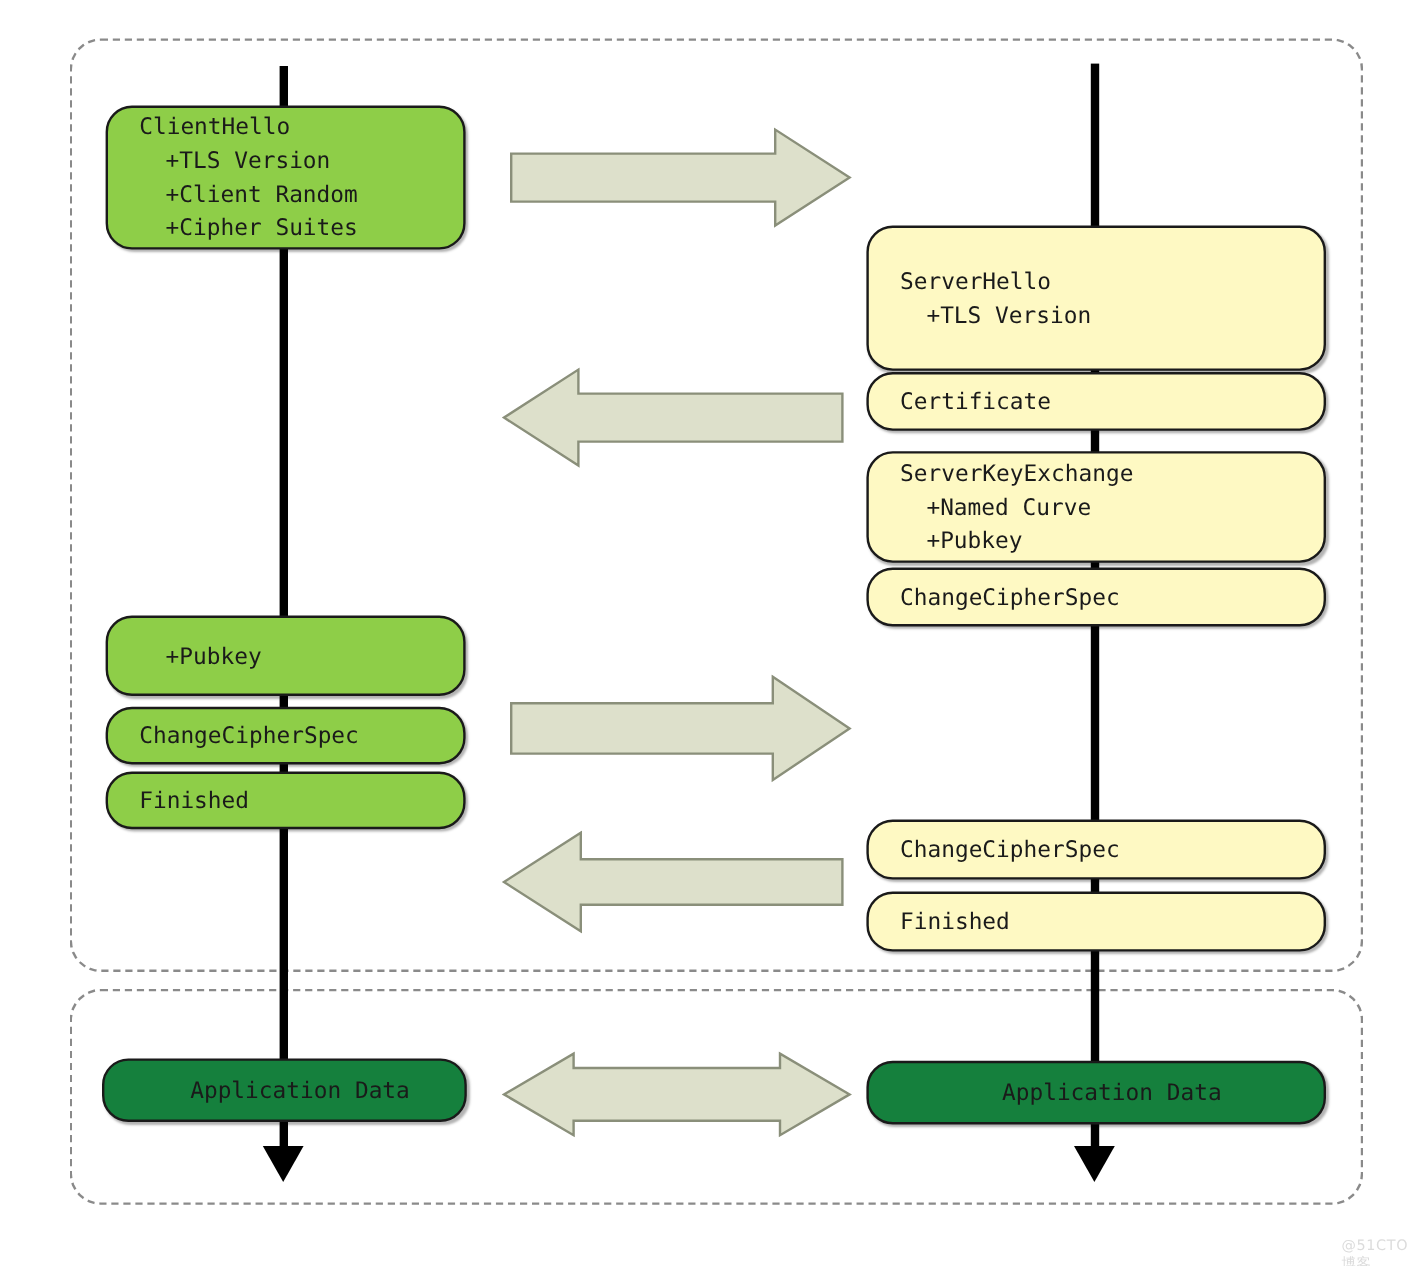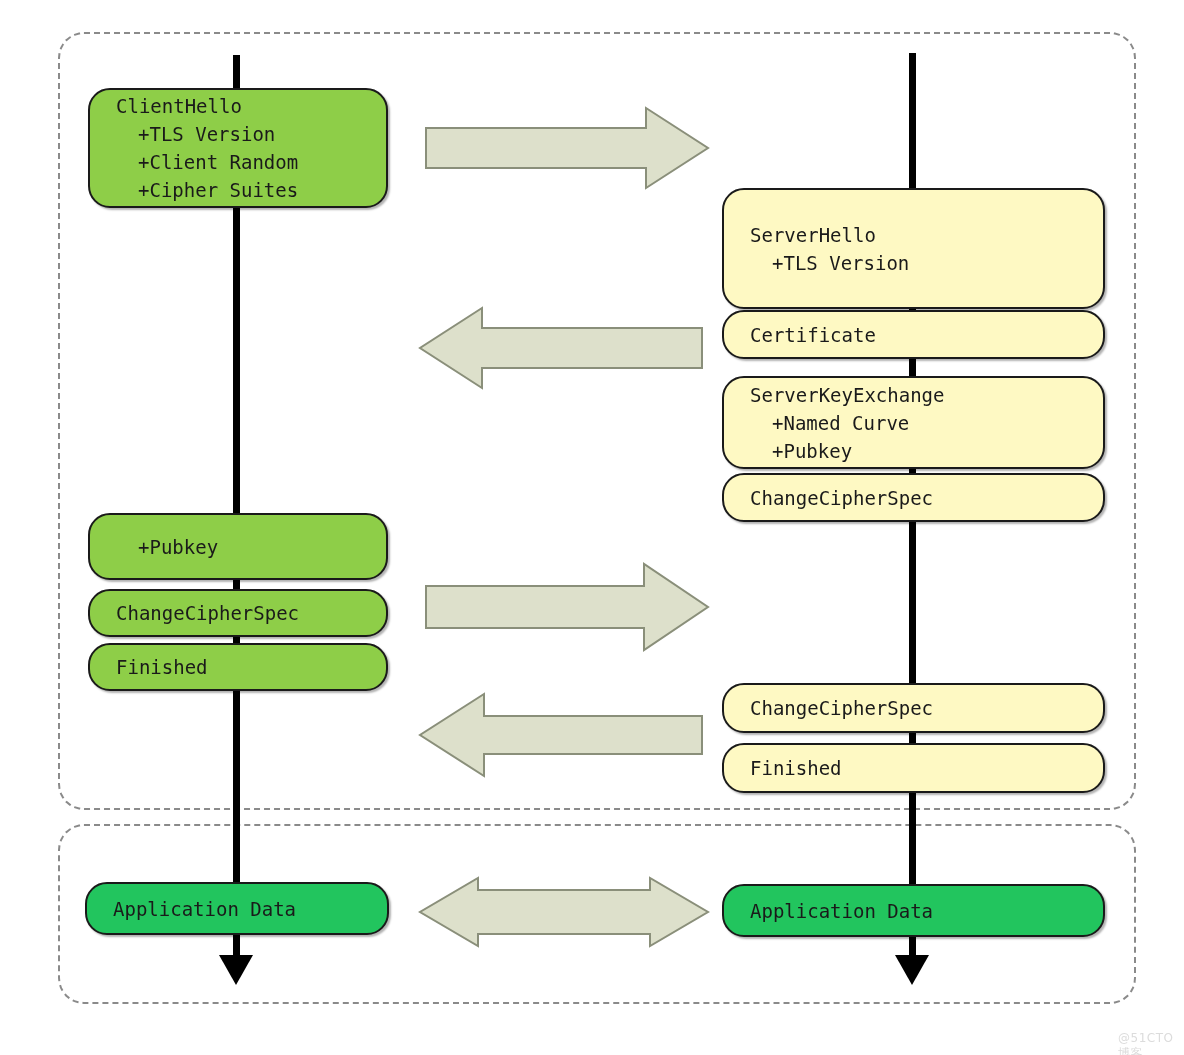--- a/index.html
+++ b/index.html
@@ -57,21 +57,21 @@
     line-height: 28px;
     color: #1a1a1a;
     white-space: pre;
     box-shadow: 2px 2px 2px rgba(0,0,0,0.30);
   }
   .msg-box .line { display: block; }
   .msg-box .line.indent { padding-left: 22px; }
 
   .msg-client { background: #8ece48; }
   .msg-server { background: #fef9c3; }
-  .msg-appdata { background: #22c55e; }
+  .msg-appdata { background: #15803d; align-items: center; }
 
   
   .flow-arrow {
     position: absolute;
   }
   .flow-arrow svg { display: block; }
 
   
   .watermark {
     position: absolute;

